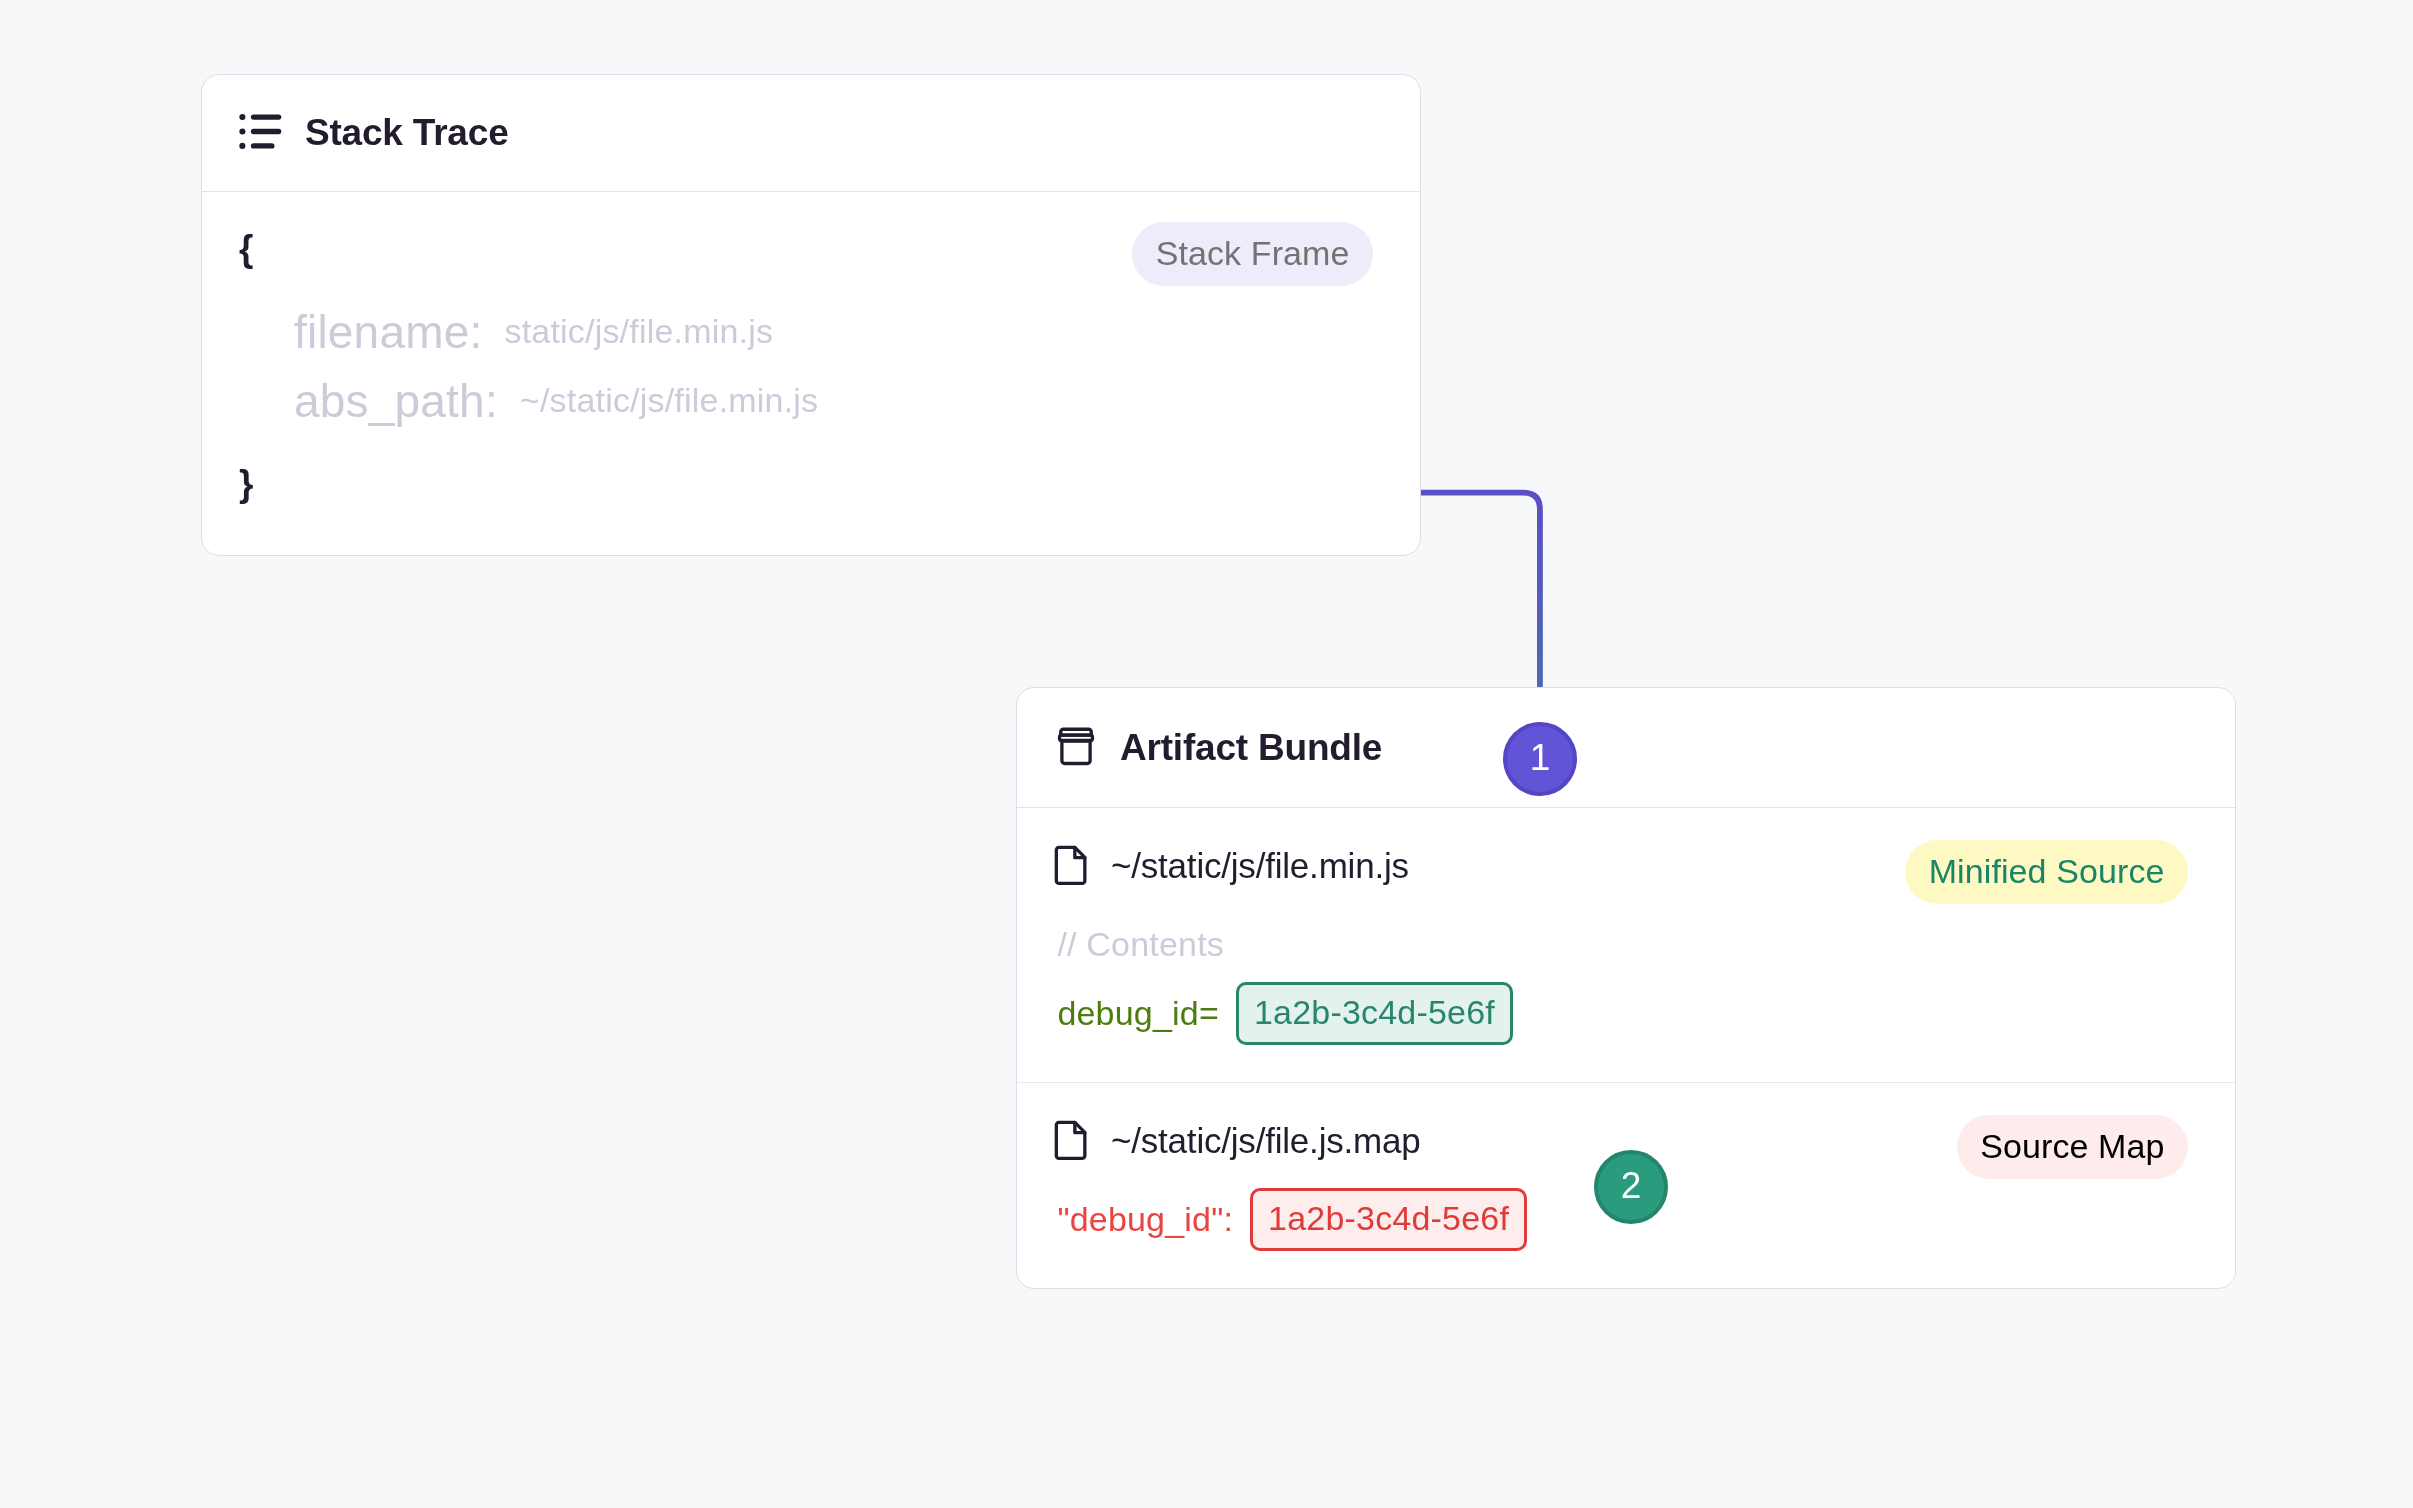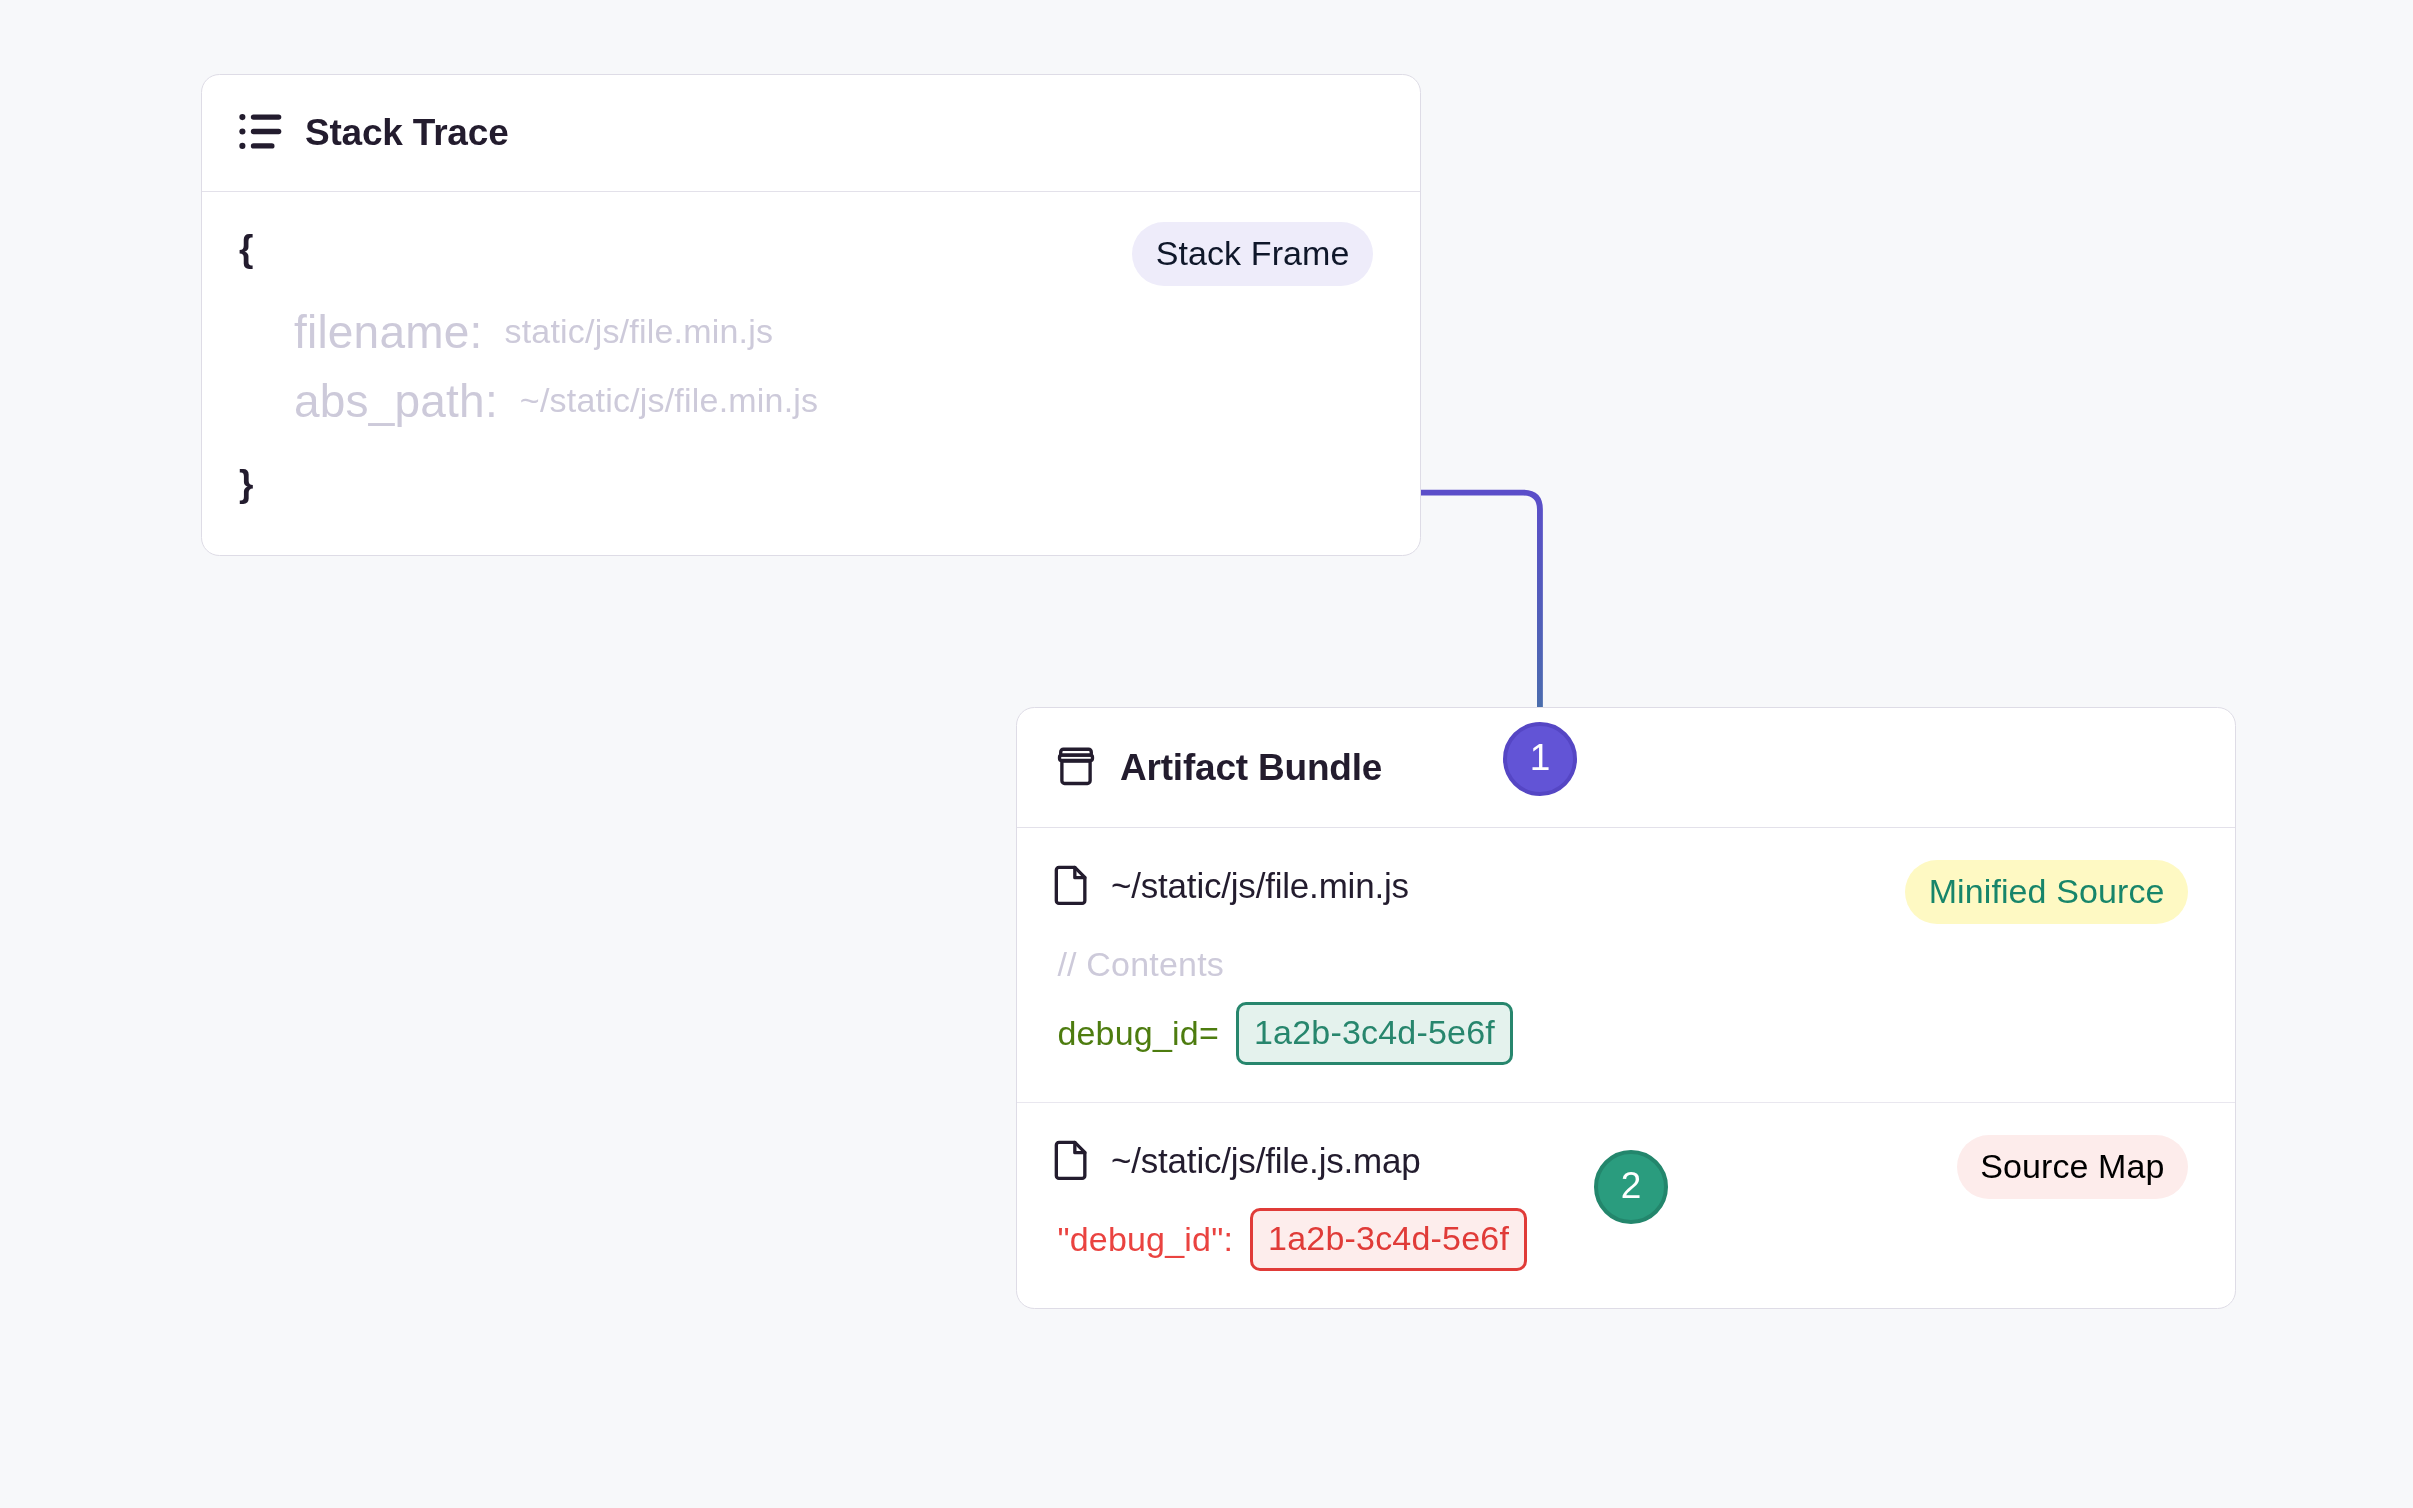--- a/index.html
+++ b/index.html
@@ -136,32 +136,31 @@
     display: inline-flex;
     align-items: center;
     justify-content: center;
     border-radius: 837px;
     font-size: 34px;
     letter-spacing: 0.1px;
     padding: 11.7px 23.5px 13.4px 23.5px;
     white-space: nowrap;
     z-index: 11;
   }
-  .badge-indigo { background: #eeecfa; color: #0f172a; }
+  .badge-indigo { background: #eeecfa; color: #737373; }
   .badge-green  { background: #fef9c3; color: #17856a; }
   .badge-red    { background: #fdeceb; color: #000000; }
 
   #badge-stack-frame { right: 47px; top: 30px; }
 
   
   #card-artifact-bundle {
     left: 1016px;
     top: 687px;
     width: 1220px;
-    margin-top: 20px;
   }
   #card-artifact-bundle .card-body { padding: 0; }
 
   .file-section { padding: 35px 37px 34px 37px; position: relative; }
   .file-section + .file-section { border-top: 1.7px solid #e9e7ef; }
 
   .file-head {
     display: flex;
     align-items: center;
     gap: 22px;

